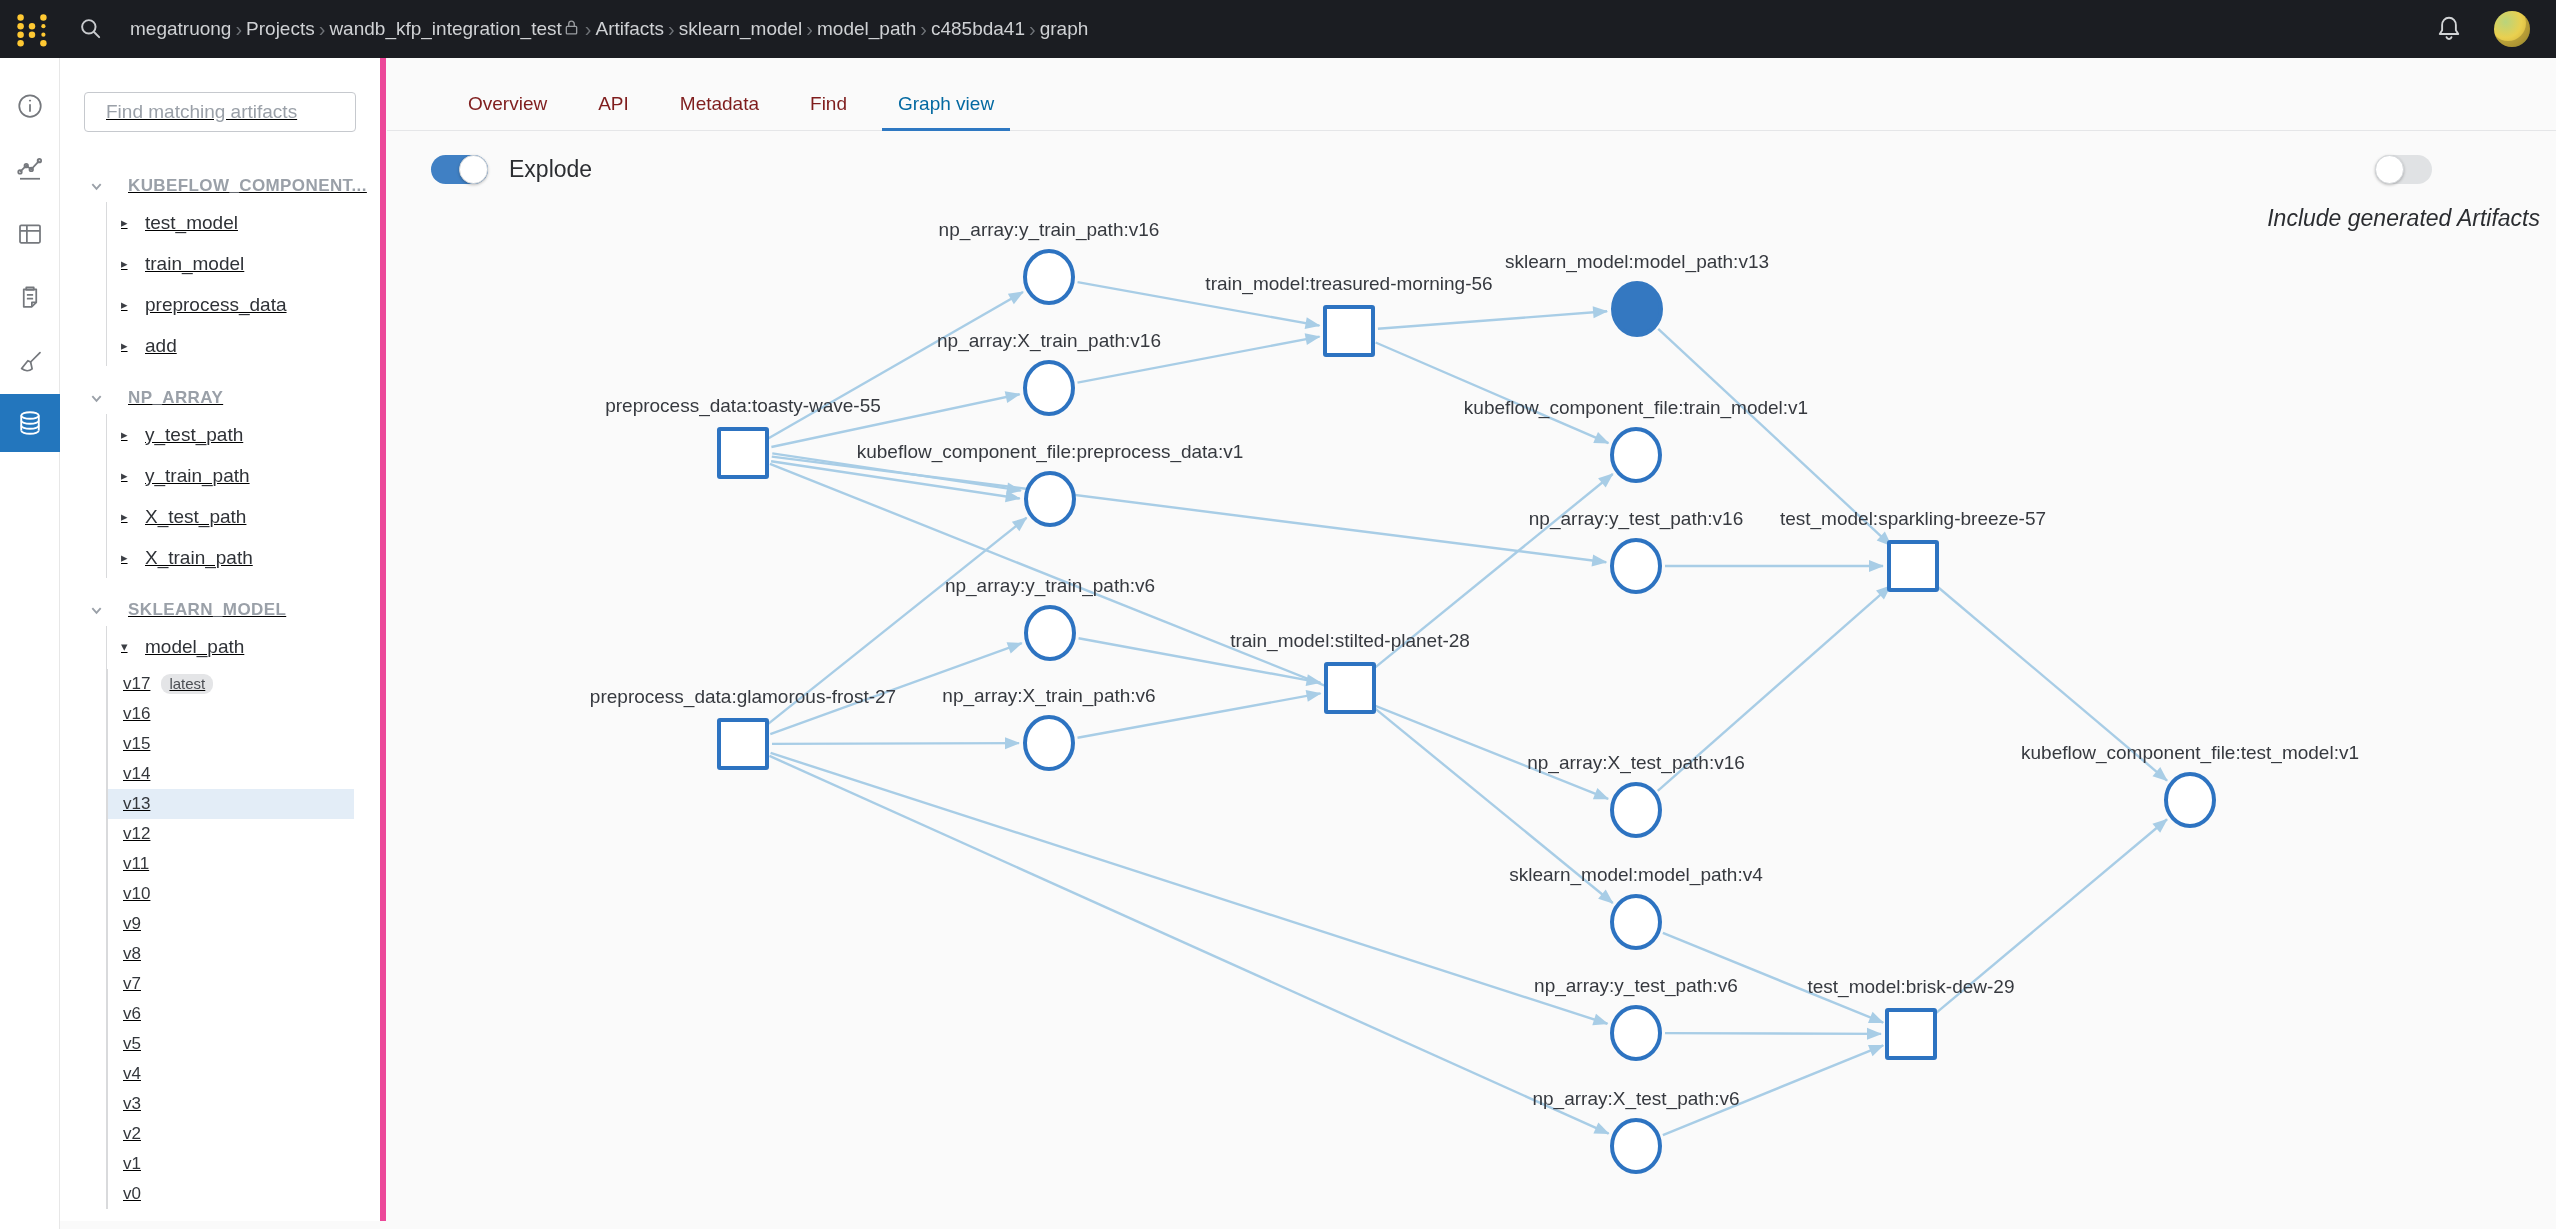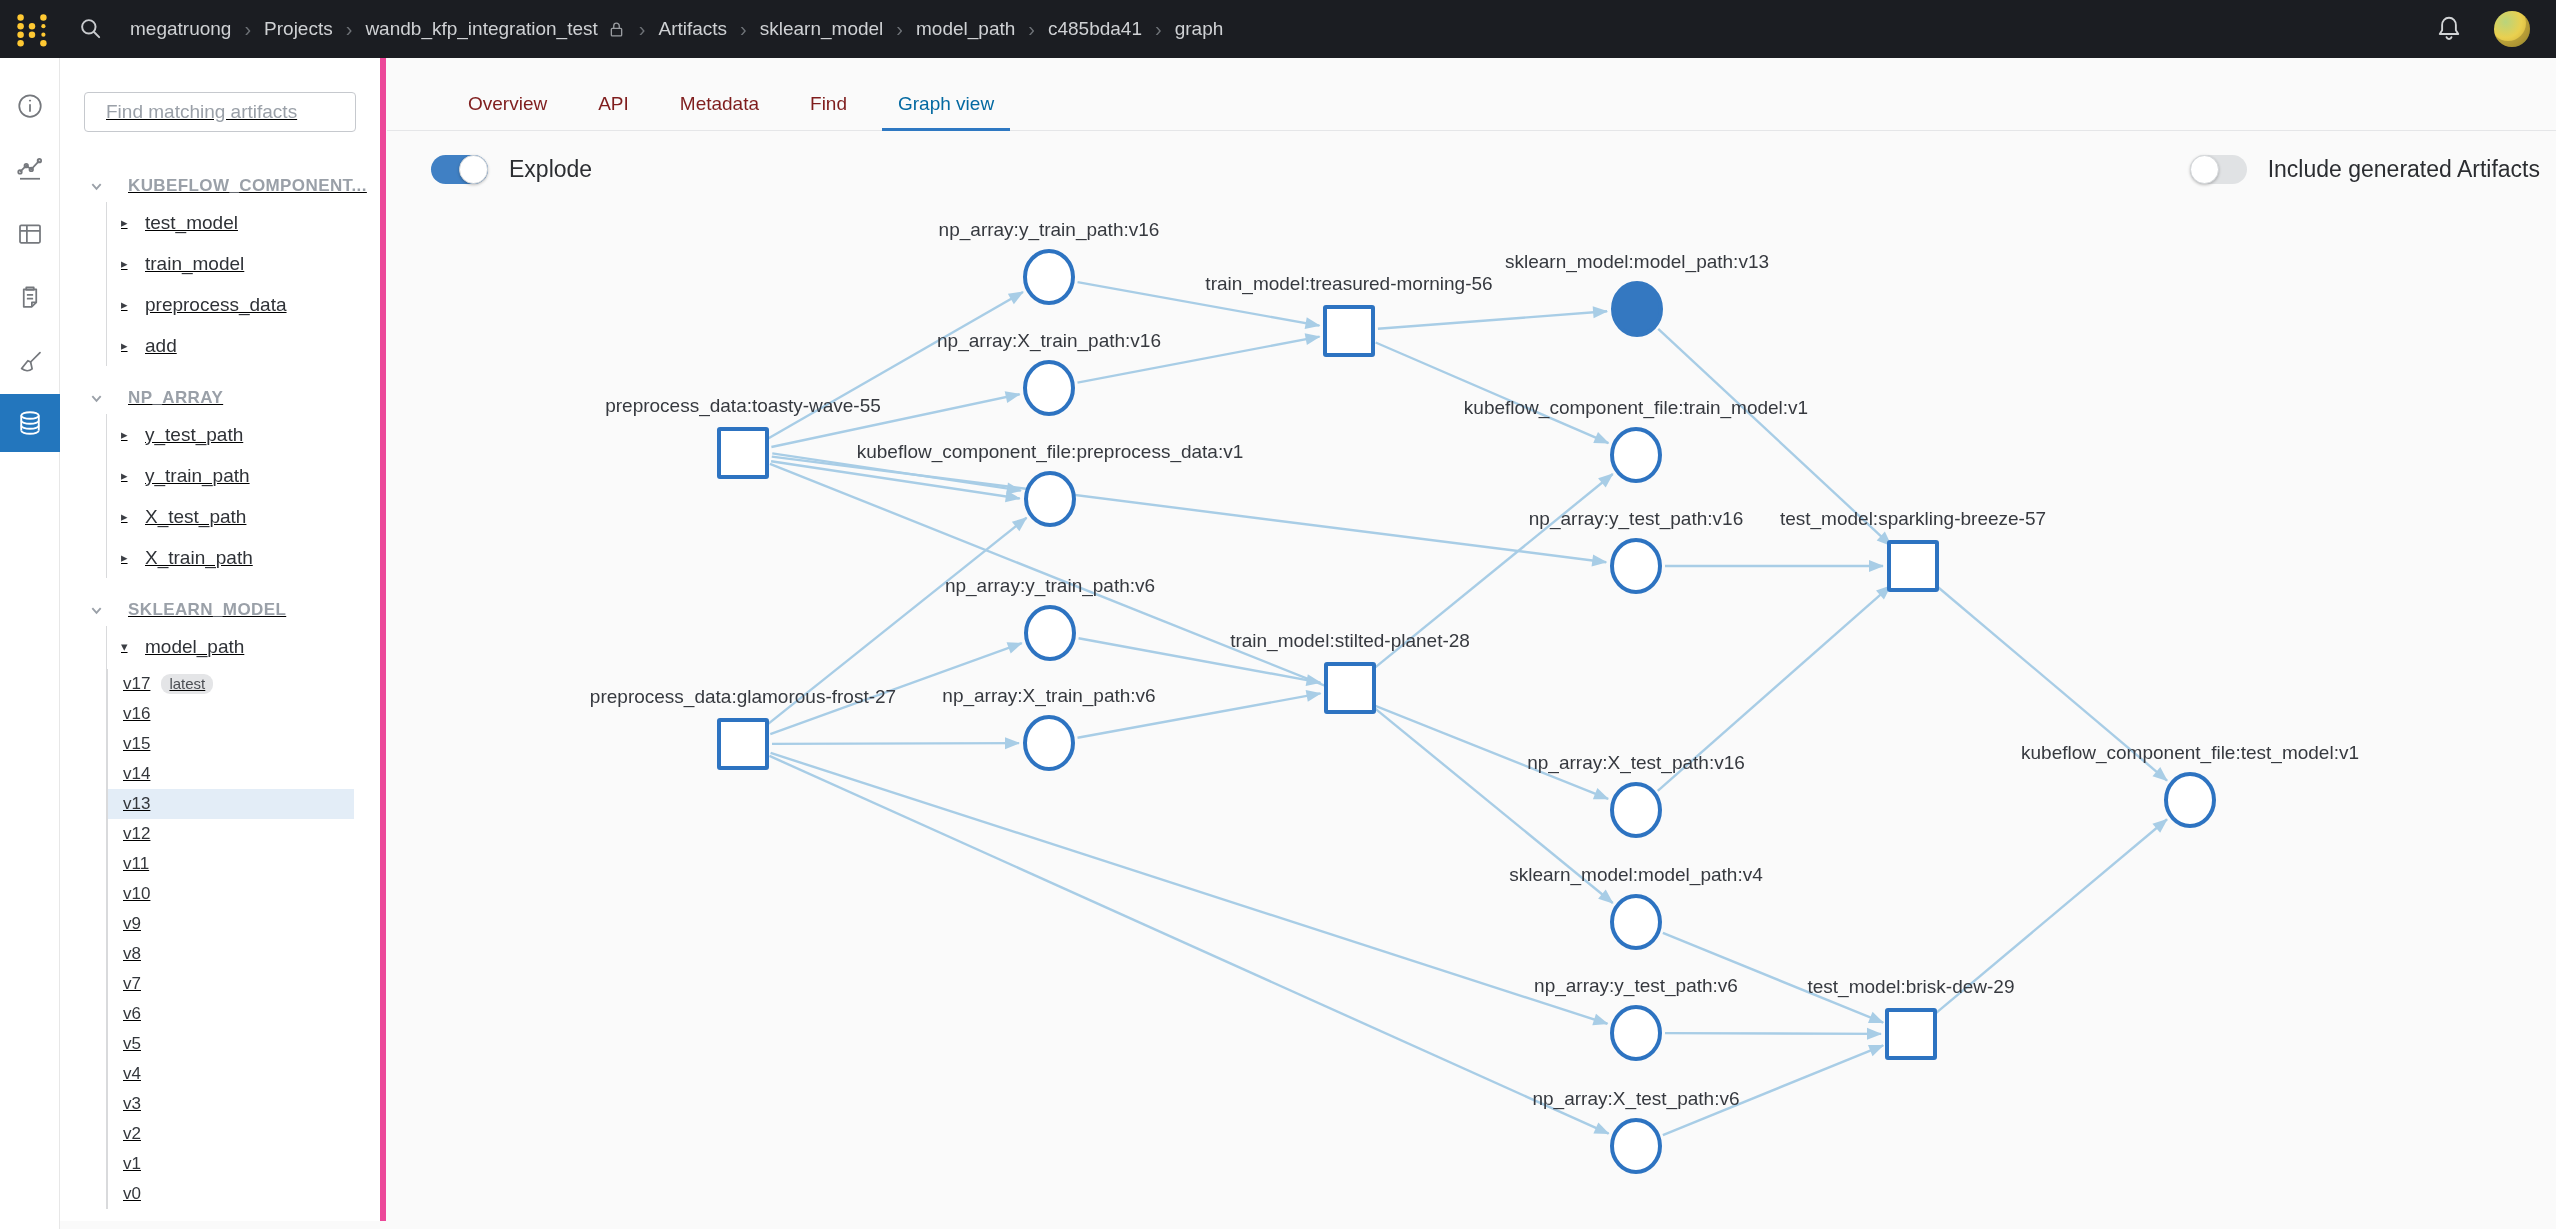--- a/index.html
+++ b/index.html
@@ -6,21 +6,21 @@
   body{
     width:2556px;height:1229px;overflow:hidden;position:relative;
     font-family:"Liberation Sans","DejaVu Sans",sans-serif;
     background:#fafafa;
     --accent:#2e78c2;
   }
   
   .navbar{position:absolute;top:0;left:0;right:0;height:58px;background:#1b1d22;display:flex;align-items:center;z-index:5;}
   .logo{margin-left:12px;width:40px;height:40px;display:flex;align-items:center;justify-content:center;cursor:pointer;}
   .nav-search{margin-left:26px;width:26px;height:26px;cursor:pointer;}
-  .breadcrumb{margin-left:26px;display:flex;align-items:center;gap:13px;font-size:19px;color:#cfd1d4;white-space:nowrap;}
+  .breadcrumb{margin-left:26px;display:flex;gap:4px;font-size:19px;color:#cfd1d4;white-space:nowrap;}
   .breadcrumb .crumb{cursor:pointer;}
   .breadcrumb .crumb.current{cursor:default;}
   .breadcrumb .sep{color:#6e7artifacts;color:#6e7277;font-size:20px;}
   .breadcrumb .lock{display:inline-flex;margin-left:-4px;}
   .nav-right{margin-left:auto;display:flex;align-items:center;gap:30px;margin-right:26px;}
   .bell{width:30px;height:30px;cursor:pointer;}
   .avatar{width:36px;height:36px;border-radius:50%;cursor:pointer;
     background:radial-gradient(circle at 32% 30%,#b9d47c 0%,#e9d050 45%,#d9b93e 70%,#8f9c45 100%);
     box-shadow:inset -4px -6px 0 rgba(60,50,20,.25);}
   
@@ -47,21 +47,21 @@
   
   .main{position:absolute;top:58px;left:387px;right:0;bottom:0;background:#fafafa;}
   .tabs-row{height:72px;border-bottom:1px solid #e5e6e8;display:flex;align-items:flex-end;}
   .tabs{list-style:none;display:flex;gap:47px;margin:0 0 0 79px;padding:0;}
   .tabs li{position:relative;padding:0 2px 15px 2px;font-size:19px;color:#7f1d1d;cursor:pointer;}
   .tabs li.active{color:#0369a1;}
   .tabs li.active::after{content:"";position:absolute;left:-14px;right:-14px;bottom:-1px;height:3px;background:var(--accent);}
   .toolbar{position:relative;height:84px;}
   .toggle-group{position:absolute;top:24px;display:flex;align-items:center;gap:21px;}
   .toggle-group.left{left:44px;}
-  .toggle-group.right{right:16px;flex-direction:row;}
+  .toggle-group.right{right:16px;flex-direction:column;font-style:italic;}
   .toggle-label{font-size:23px;color:#2b2d31;}
   .toggle{width:57px;height:29px;border-radius:15px;background:#e0e2e4;position:relative;cursor:pointer;flex:0 0 auto;}
   .toggle.on{background:var(--toggle-on,#4080c4);}
   .knob{position:absolute;top:0;left:0;width:29px;height:29px;border-radius:50%;background:#fff;border:1px solid #d4d7da;box-sizing:border-box;box-shadow:0 1px 3px rgba(0,0,0,.25);}
   .toggle.on .knob{left:28px;}
   
   #graph-svg{position:absolute;inset:0;width:2556px;height:1229px;z-index:2;pointer-events:none;}
   #graph-svg text{font-family:"Liberation Sans","DejaVu Sans",sans-serif;}
   #graph-svg [data-interactable="true"]{pointer-events:auto;cursor:pointer;}
 </style>

